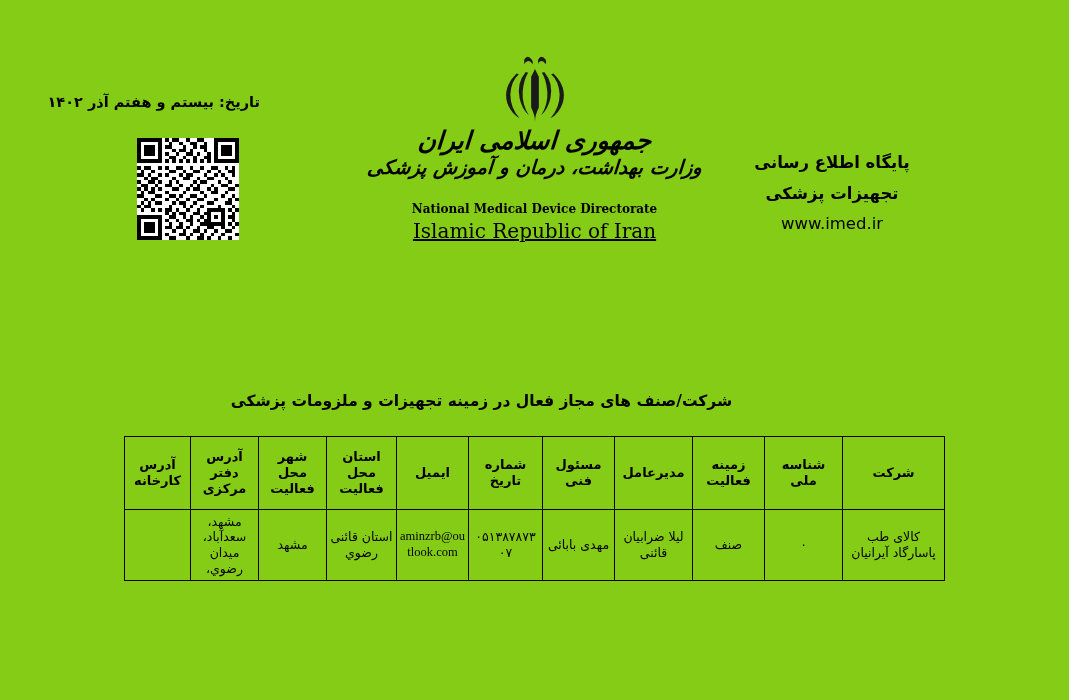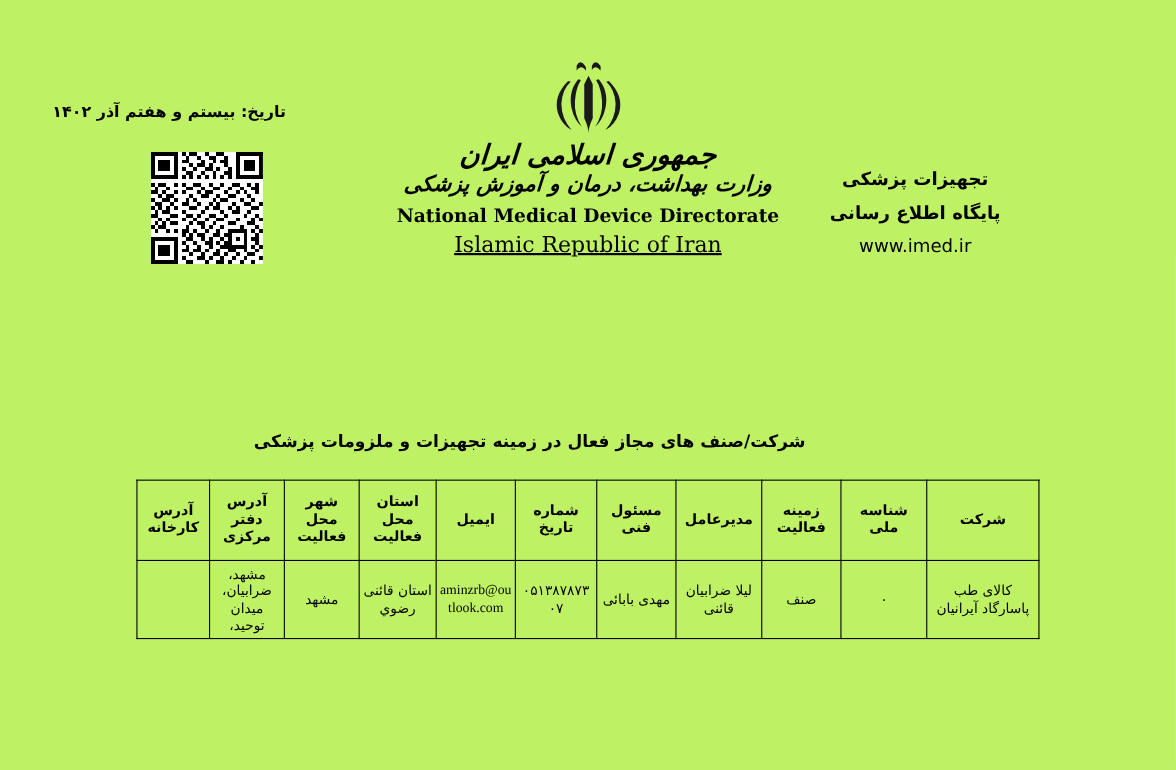--- a/index.html
+++ b/index.html
@@ -14,21 +14,21 @@
     position: relative;
     overflow: hidden;
     font-family: "DejaVu Sans", "Liberation Sans", sans-serif;
     color: #000000;
     -webkit-font-smoothing: antialiased;
   }
 
   .page {
     position: absolute;
     inset: 0;
-    background: #bef264;
+    background: #84cc16;
   }
 
   
   .date-block {
     position: absolute;
     top: 92px;
     left: 30px;
     width: 230px;
     text-align: right;
     direction: rtl;
@@ -76,23 +76,23 @@
     margin-top: 4px;
     font-family: "DejaVu Serif", "Liberation Serif", serif;
     font-size: 19.5px;
     font-weight: 700;
     font-style: italic;
     line-height: 1.05;
     letter-spacing: -0.4px;
     transform: skewX(-4deg);
   }
   .gov-en1 {
-    margin-top: 8px;
+    margin-top: 23px;
     font-family: "DejaVu Serif", "Liberation Serif", serif;
-    font-size: 17px;
+    font-size: 12px;
     font-weight: 700;
     direction: ltr;
     line-height: 1.2;
   }
   .gov-en2 {
     margin-top: 3px;
     font-family: "DejaVu Serif", "Liberation Serif", serif;
     font-size: 20px;
     font-weight: 400;
     direction: ltr;
@@ -446,22 +446,22 @@
         <path d="M54 10 Q58 2 64 10 Q65 13 64 16 Q61 11 57 12 Q54 13 54 16 Z"></path>
       </g>
     </svg>
     <div class="gov-line1">جمهوری اسلامی ایران</div>
     <div class="gov-line2">وزارت بهداشت، درمان و آموزش پزشکی</div>
     <div class="gov-en1">National Medical Device Directorate</div>
     <div class="gov-en2">Islamic Republic of Iran</div>
   </div>
 
   <div class="portal-block">
+    <div class="portal-line">پایگاه اطلاع رسانی</div>
     <div class="portal-line">تجهیزات پزشکی</div>
-    <div class="portal-line">پایگاه اطلاع رسانی</div>
     <div class="portal-url">www.imed.ir</div>
   </div>
 
   <div class="section-title">شرکت/صنف های مجاز فعال در زمینه تجهیزات و ملزومات پزشکی</div>
 
   <div class="table-wrap">
     <table class="data-table">
       <colgroup>
         <col class="c-sherkat">
           <col class="c-shenase">
@@ -494,20 +494,20 @@
         <tr>
           <td>کالای طب پاسارگاد آیرانیان</td>
           <td class="num-cell">۰</td>
           <td>صنف</td>
           <td>لیلا ضرابیان قائنی</td>
           <td>مهدی بابائی</td>
           <td class="num-cell">۰۵۱۳۸۷۸۷۳۰۷</td>
           <td class="ltr-cell">aminzrb@outlook.com</td>
           <td>استان قائنی رضوي</td>
           <td>مشهد</td>
-          <td>مشهد، ضرابیان، میدان توحید،</td>
+          <td>مشهد، سعدآباد، میدان رضوي،</td>
           <td></td>
         </tr>
       </tbody>
     </table>
   </div>
 
 </div>
 
 </body></html>

